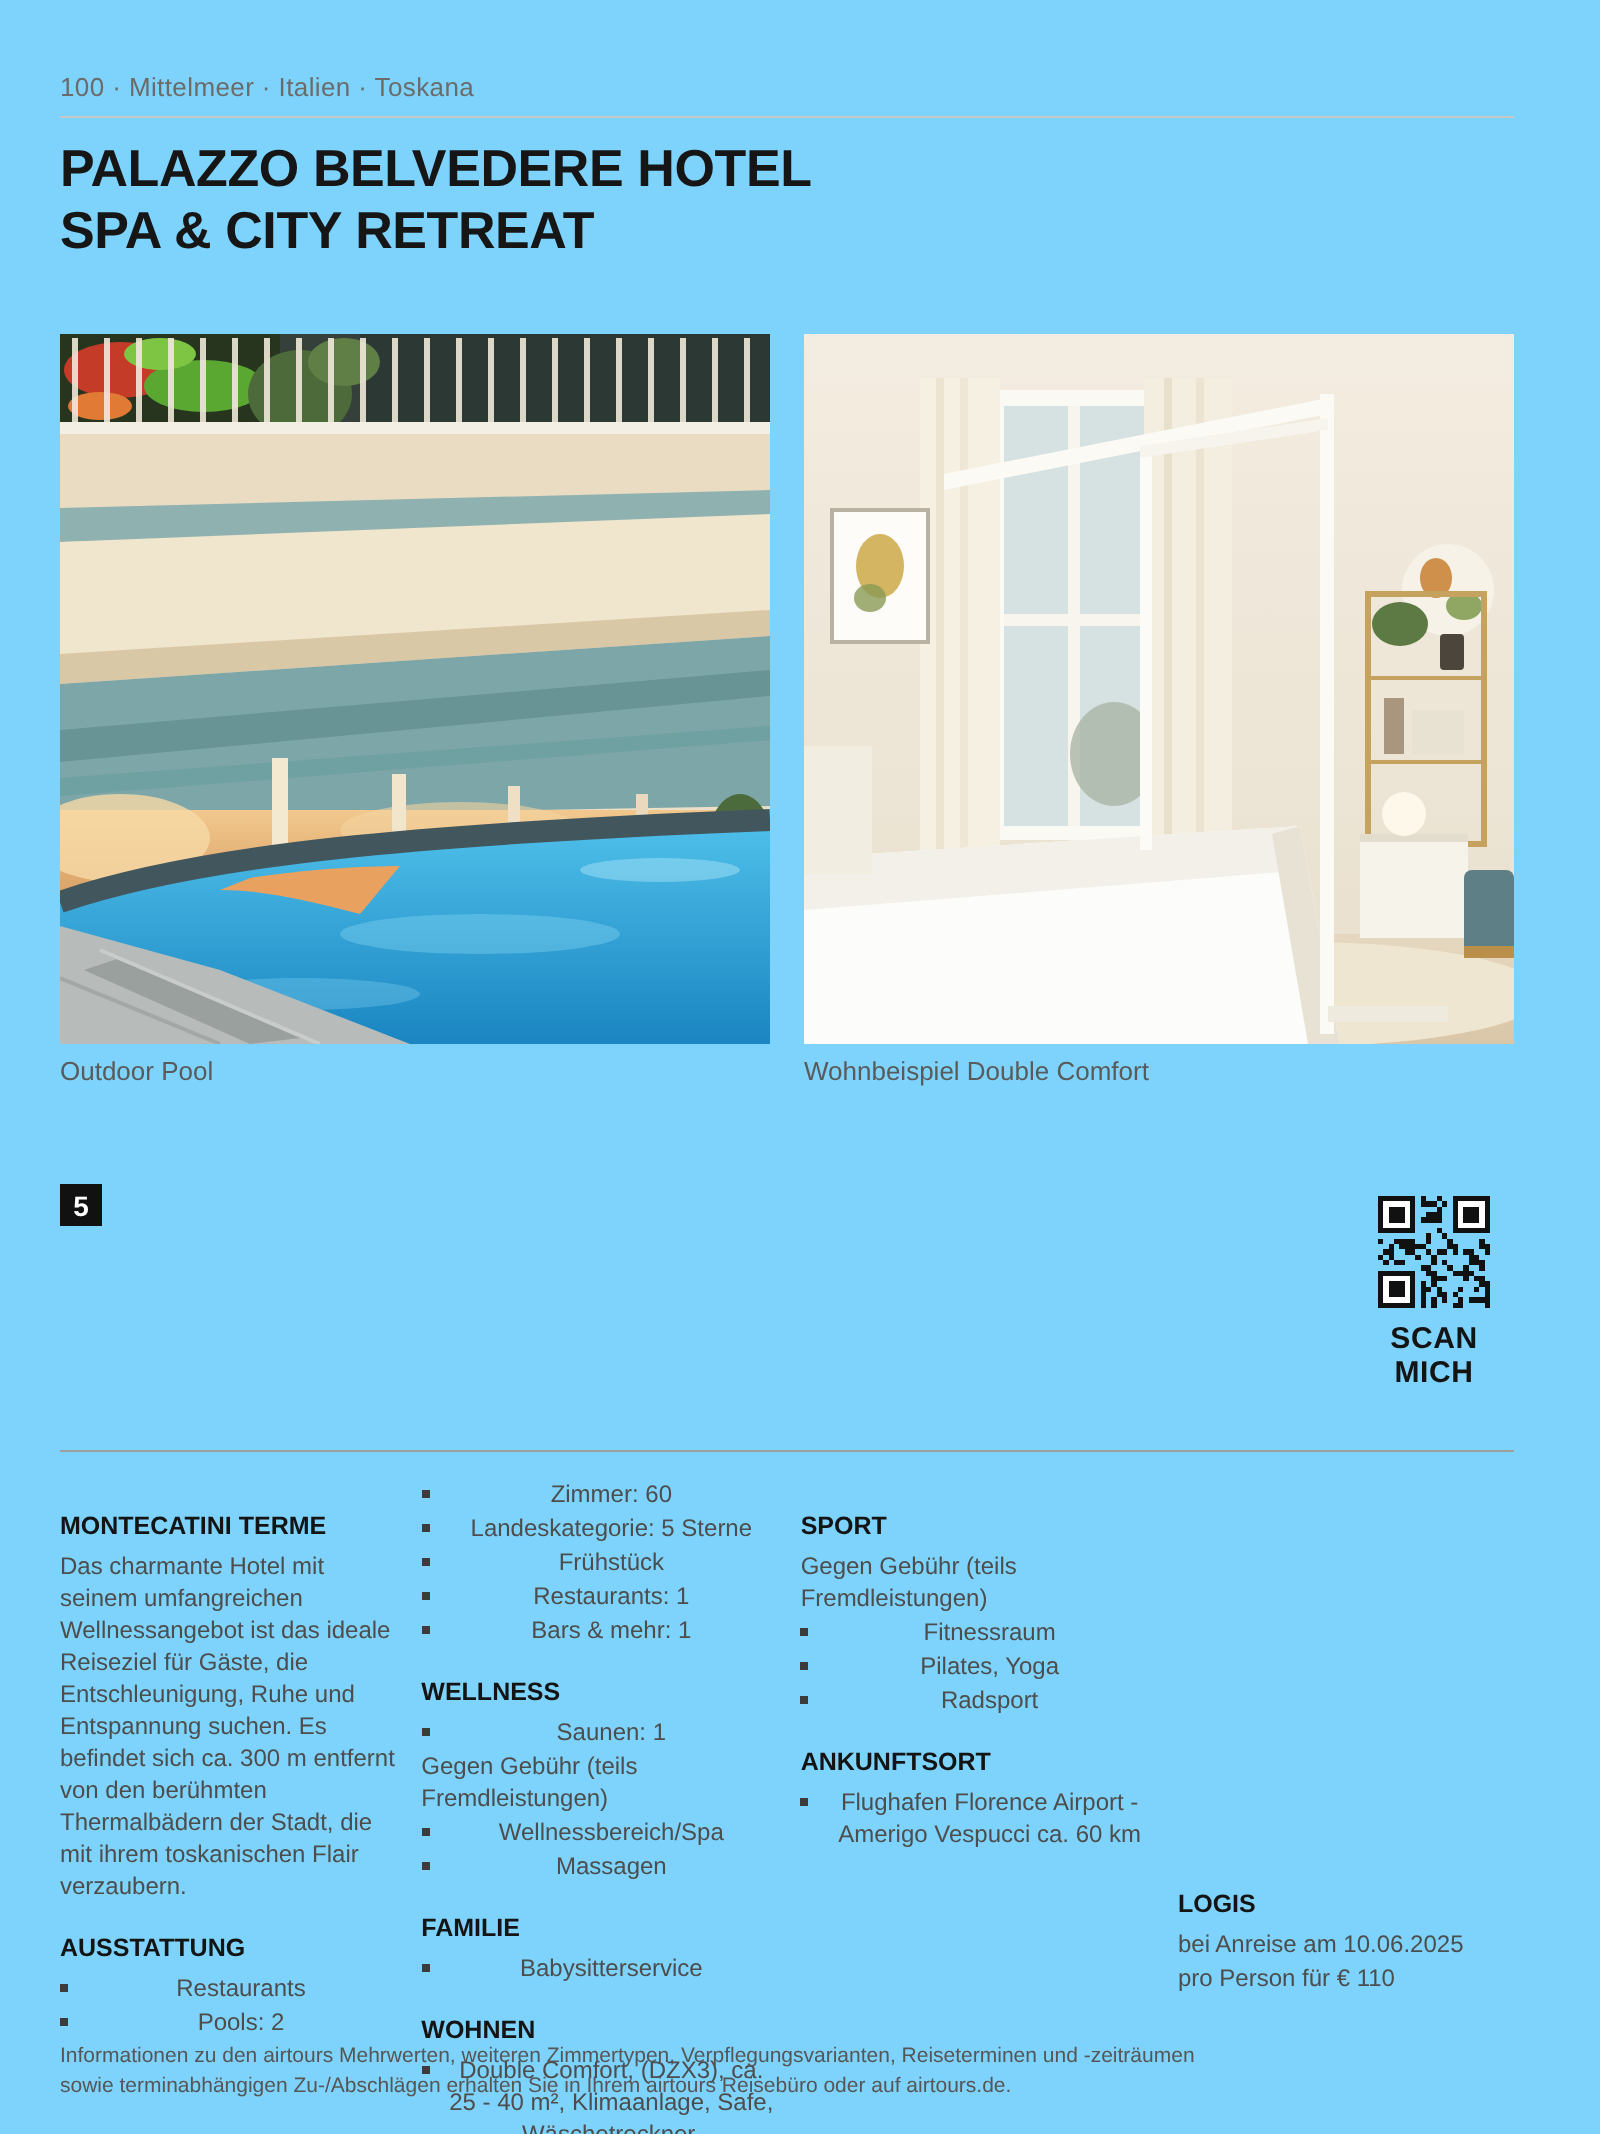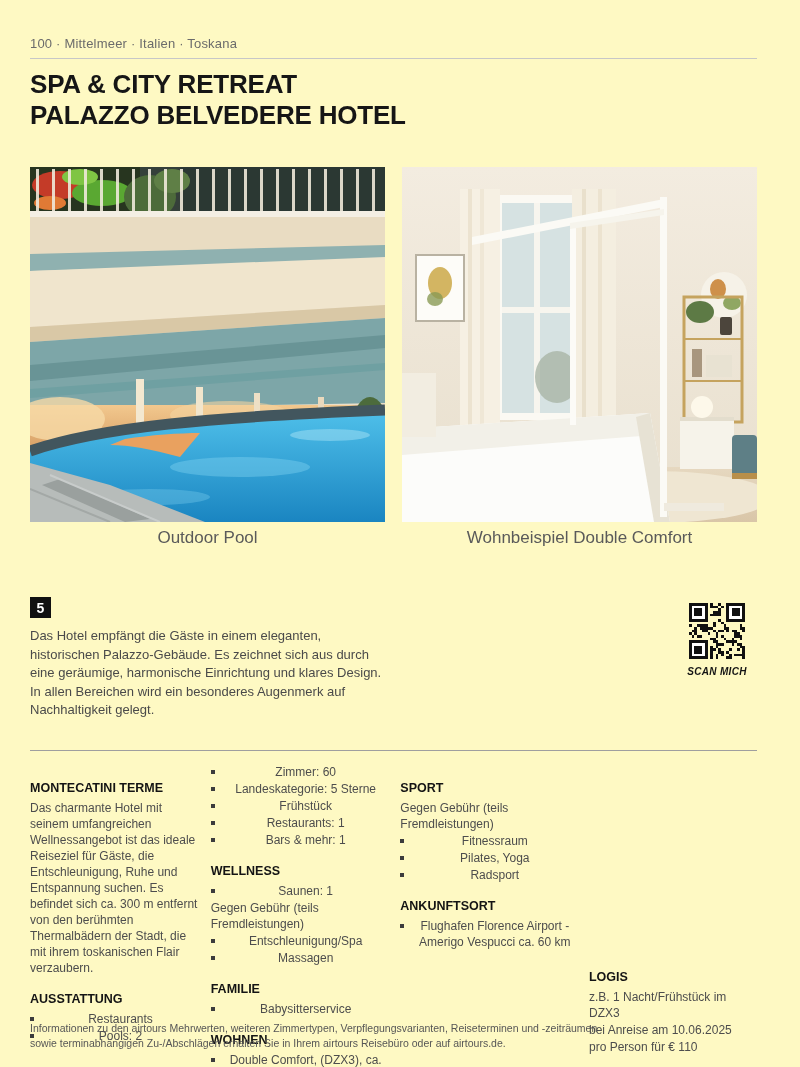--- a/index.html
+++ b/index.html
@@ -1,38 +1,38 @@
 <!DOCTYPE html>
 <html><head>
 <meta charset="utf-8">
 <style>
   html,body{margin:0;padding:0;background:#fff;}
-  .page{position:relative;width:800px;height:1067px;margin:0 auto;background:#fef9c3;overflow:hidden;
+  .page{position:relative;width:800px;height:1067px;margin:0 auto;background:#7dd3fc;overflow:hidden;
         font-family:"Liberation Sans",sans-serif;color:#4d4d4d;}
   .inner{padding:36px 43px 0 30px;}
   
   .bc{font-size:13px;color:#6b6b6b;letter-spacing:.2px;}
   .bc-rule{height:1px;background:#c7c7c7;margin-top:7px;}
   
   .title{margin:10px 0 0;font-weight:600;color:#161616;}
   .tl{display:block;font-size:26px;line-height:31px;letter-spacing:-.2px;}
   
   .photos{display:flex;gap:17px;margin-top:36px;}
   .photo{margin:0;width:355px;}
   .photo svg{display:block;width:355px;height:355px;}
-  .photo figcaption{font-size:17px;color:#5a5a5a;margin-top:6px;text-align:center;}
+  .photo figcaption{font-size:13px;color:#5a5a5a;margin-top:6px;}
   
   .intro-row{display:flex;margin-top:49px;align-items:flex-start;}
   .intro{flex:1;}
   .badge{width:21px;height:21px;background:#111;color:#fff;font-size:14px;font-weight:bold;
          display:flex;align-items:center;justify-content:center;}
   .intro-text{margin:9px 0 0;width:358px;font-size:13px;line-height:18.5px;color:#4a4a4a;}
   .qr-block{width:80px;text-align:center;margin-top:6px;}
   .qr svg{width:56px;height:56px;display:block;margin:0 auto;}
-  .qr-label{font-size:10px;font-weight:bold;color:#141414;margin-top:7px;letter-spacing:.3px;font-style:italic;}
+  .qr-label{font-size:15px;font-weight:bold;color:#141414;margin-top:7px;letter-spacing:.3px;}
   
   .rule{height:1px;background:#9f9f9f;margin-top:30px;}
   .details{display:flex;justify-content:space-between;margin-top:13px;}
   .col{font-size:12px;}
   .c1{width:170px;}.c2{width:179px;}.c3{width:178px;}.c4{width:168px;}
   .blk{line-height:16px;color:#4d4d4d;}
   .blk.h{font-weight:bold;color:#141414;font-size:12.5px;margin:15px 0 4px;}
   .blk.h:first-child{margin-top:16px;}
   .blk.p{margin:0 0 1px;}
   .blk.b{position:relative;padding-left:11px;margin:0 0 1px;text-align:center;}
@@ -45,22 +45,22 @@
 </head>
 <body>
 
 <div class="page">
   <div class="inner">
 
     <div class="bc">100 · Mittelmeer · Italien · Toskana</div>
     <div class="bc-rule"></div>
 
     <h1 class="title">
+      <span class="tl">PALAZZO BELVEDERE HOTEL</span>
       <span class="tl">SPA &amp; CITY RETREAT</span>
-      <span class="tl">PALAZZO BELVEDERE HOTEL</span>
     </h1>
 
     <div class="photos">
 
       <figure class="photo">
         <svg viewBox="0 0 355 355" preserveAspectRatio="none">
           <defs>
             <linearGradient id="water" x1="0" y1="0" x2="0" y2="1">
               <stop offset="0" stop-color="#4fc0ea"></stop>
                 <stop offset="1" stop-color="#1a85c1"></stop>
@@ -169,21 +169,20 @@
           <rect x="262" y="336" width="60" height="8" fill="#efeade"></rect>
         </svg>
         <figcaption>Wohnbeispiel Double Comfort</figcaption>
       </figure>
 
     </div>
 
     <div class="intro-row">
       <div class="intro">
         <div class="badge">5</div>
-        <p class="intro-text">Das Hotel empfängt die Gäste in einem eleganten, historischen Palazzo-Gebäude. Es zeichnet sich aus durch eine geräumige, harmonische Einrichtung und klares Design. In allen Bereichen wird ein besonderes Augenmerk auf Nachhaltigkeit gelegt.</p>
       </div>
       <div class="qr-block">
         <div class="qr">
           <svg id="qr" viewBox="0 0 21 21" shape-rendering="crispEdges">
               <rect x="8" y="0" width="1" height="1" fill="#111111"></rect>
               <rect x="11" y="0" width="1" height="1" fill="#111111"></rect>
               <rect x="8" y="1" width="1" height="1" fill="#111111"></rect>
               <rect x="9" y="1" width="1" height="1" fill="#111111"></rect>
               <rect x="10" y="1" width="1" height="1" fill="#111111"></rect>
               <rect x="12" y="1" width="1" height="1" fill="#111111"></rect>
@@ -313,40 +312,39 @@
         </div>
       <div class="col c2">
           <div class="blk b">Zimmer: 60</div>
           <div class="blk b">Landeskategorie: 5 Sterne</div>
           <div class="blk b">Frühstück</div>
           <div class="blk b">Restaurants: 1</div>
           <div class="blk b">Bars &amp; mehr: 1</div>
           <div class="blk h">WELLNESS</div>
           <div class="blk b">Saunen: 1</div>
           <div class="blk p">Gegen Gebühr (teils Fremdleistungen)</div>
-          <div class="blk b">Entschleunigung/Spa</div>
+          <div class="blk b">Wellnessbereich/Spa</div>
           <div class="blk b">Massagen</div>
           <div class="blk h">FAMILIE</div>
           <div class="blk b">Babysitterservice</div>
           <div class="blk h">WOHNEN</div>
           <div class="blk b">Double Comfort, (DZX3), ca. 25 - 40 m², Klimaanlage, Safe, Wäschetrockner, Wasserkocher, Minibar: gegen Gebühr, WLAN/WiFi, Roomservice: gegen Gebühr, Föhn</div>
         </div>
       <div class="col c3">
           <div class="blk h">SPORT</div>
           <div class="blk p">Gegen Gebühr (teils Fremdleistungen)</div>
           <div class="blk b">Fitnessraum</div>
           <div class="blk b">Pilates, Yoga</div>
           <div class="blk b">Radsport</div>
           <div class="blk h">ANKUNFTSORT</div>
           <div class="blk b">Flughafen Florence Airport - Amerigo Vespucci ca. 60 km</div>
         </div>
       <div class="col c4">
         <div class="logis">
           <div class="blk h">LOGIS</div>
-          <div class="blk p">z.B. 1 Nacht/Frühstück im DZX3</div>
           <div class="blk p">bei Anreise am 10.06.2025</div>
           <div class="blk p">pro Person für € 110</div>
 
         </div>
       </div>
     </div>
 
   </div>
 
   <div class="footer">

